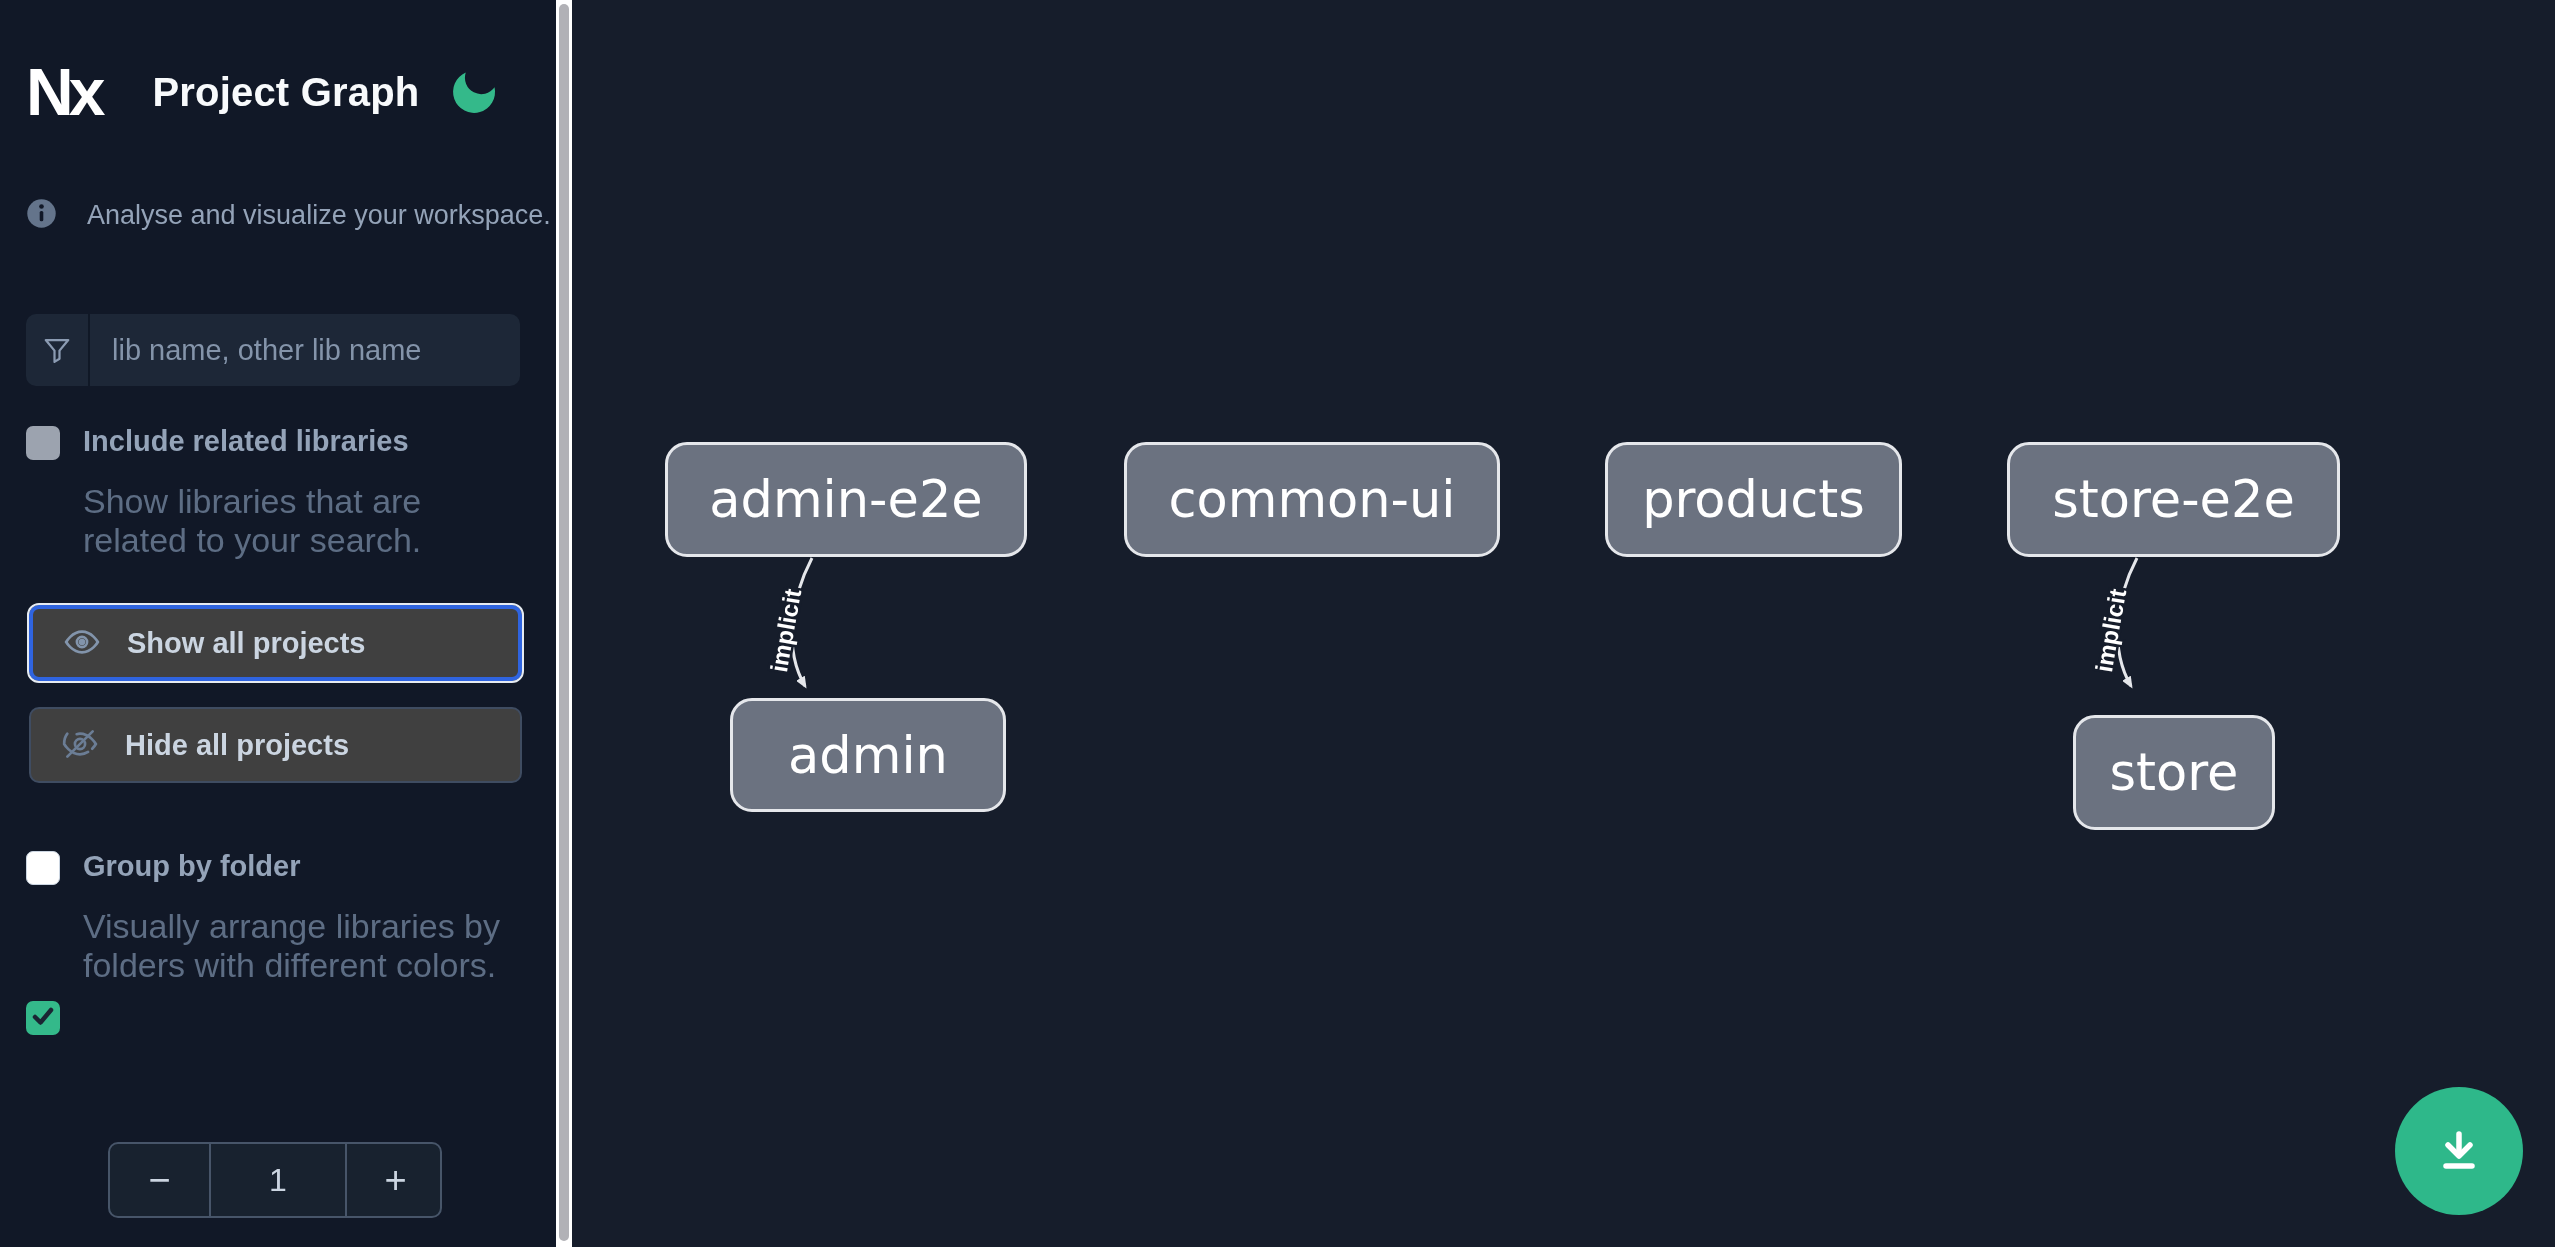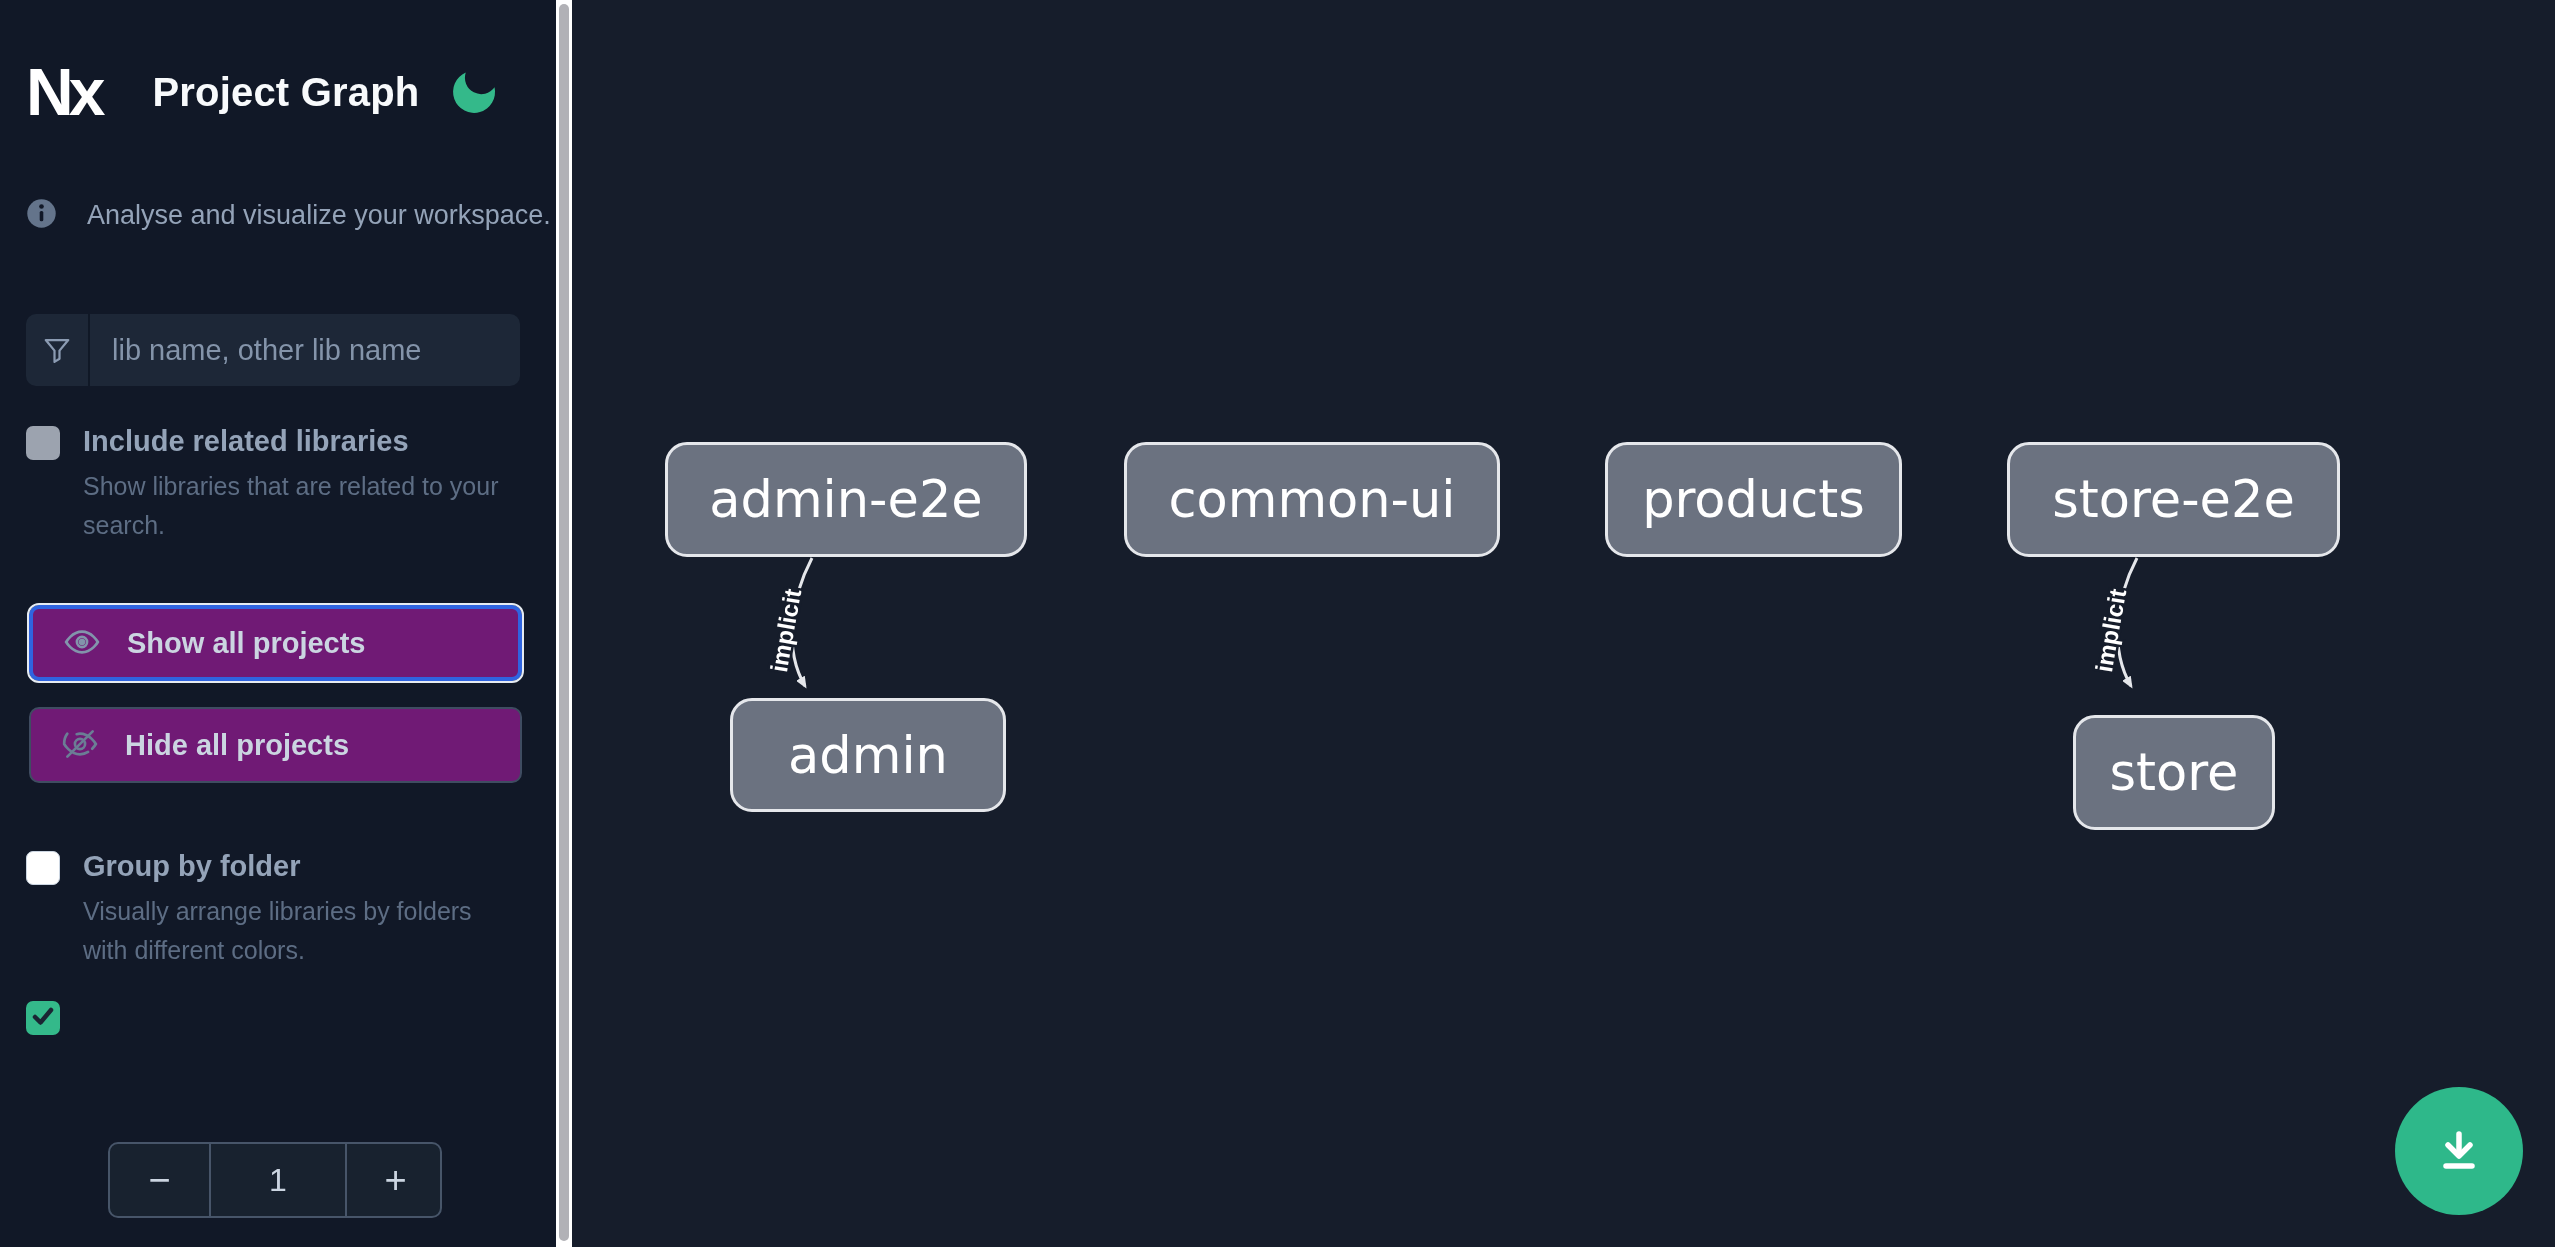--- a/index.html
+++ b/index.html
@@ -22,23 +22,23 @@
   .searchbox input{flex:1;background:transparent;border:none;outline:none;color:#e2e8f0;font-size:29px;padding:0 22px;font-family:"Liberation Sans",sans-serif;}
   .searchbox input::placeholder{color:#8494aa;}
 
   .check-block{position:absolute;left:26px;width:500px;display:flex;align-items:flex-start;}
   .checkbox{width:34px;height:34px;border-radius:7px;flex:none;margin-top:2px;}
   .cb-gray{background:#9ca3af;}
   .cb-white{background:#ffffff;border:1px solid #cbd5e1;}
   .cb-green{background:#34b98a;display:flex;align-items:center;justify-content:center;}
   .check-texts{margin-left:23px;width:430px;}
   .check-label{font-size:29px;font-weight:700;color:#94a3b8;line-height:34px;}
-  .check-desc{margin-top:9px;font-size:25px;color:#5d6d84;line-height:39px;width:420px;}
-
-  .side-btn{position:absolute;left:29px;width:493px;height:76px;border-radius:10px;background:#701a75;
+  .check-desc{margin-top:24px;font-size:34px;color:#5d6d84;line-height:39px;width:420px;}
+
+  .side-btn{position:absolute;left:29px;width:493px;height:76px;border-radius:10px;background:#404040;
             display:flex;align-items:center;padding:0 0 0 30px;cursor:pointer;
             font-family:"Liberation Sans",sans-serif;text-align:right;}
   .side-btn .btn-label{margin-left:26px;font-size:29px;font-weight:700;color:#cbd5e1;}
   .btn-show{top:605px;border:4px solid #2f64e0;outline:2px solid #e6ebf2;}
   .btn-hide{top:707px;border:2px solid #3f4c61;}
 
   .stepper{position:absolute;left:108px;top:1142px;width:334px;height:76px;border:2px solid #475569;border-radius:10px;
            display:grid;grid-template-columns:99px 138px 97px;background:#18222f;}
   .stepper > *{display:flex;align-items:center;justify-content:center;color:#cbd5e1;}
   .step-btn{font-size:38px;background:transparent;border:none;color:#cbd5e1;cursor:pointer;font-family:"Liberation Sans",sans-serif;}

